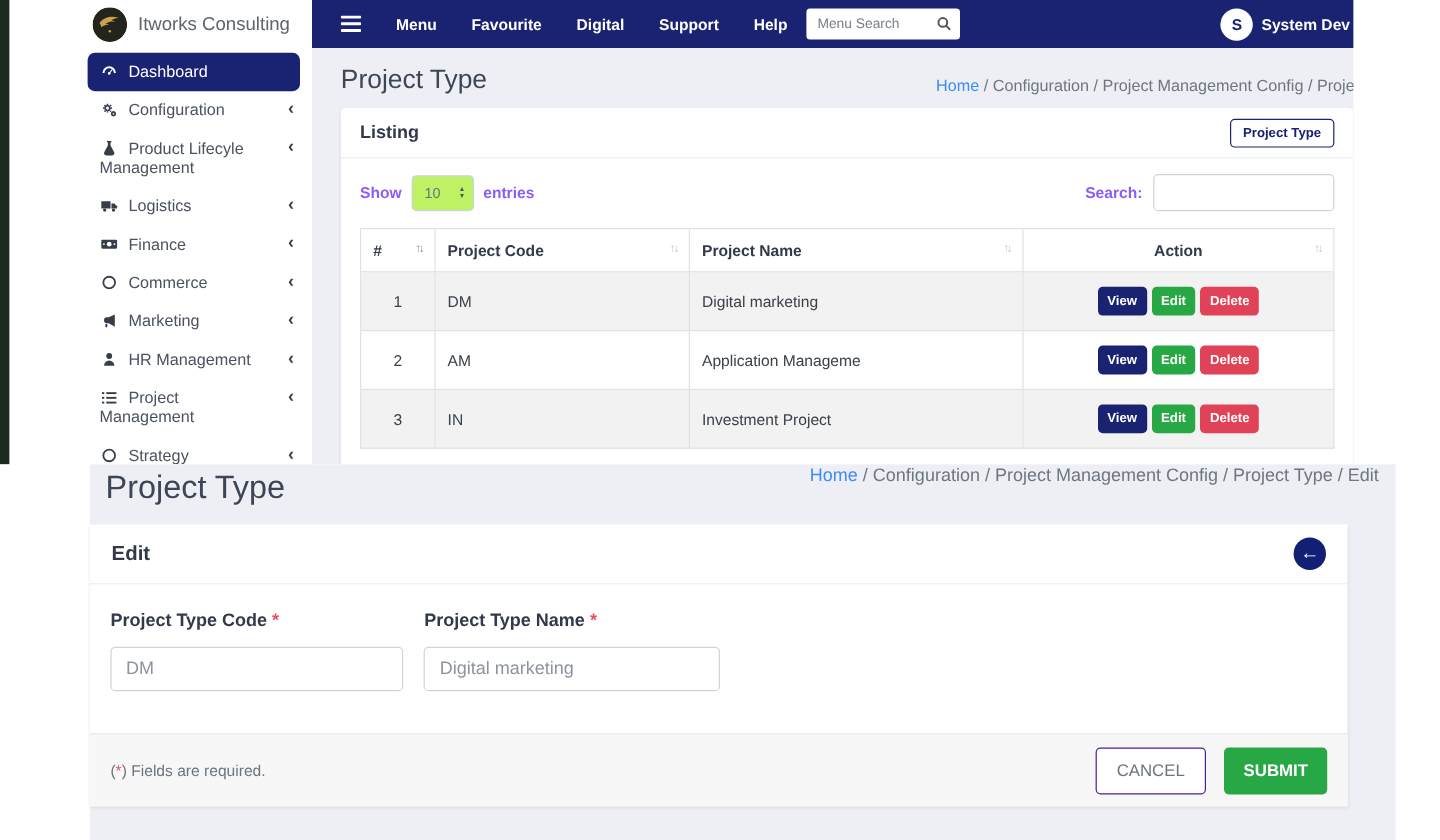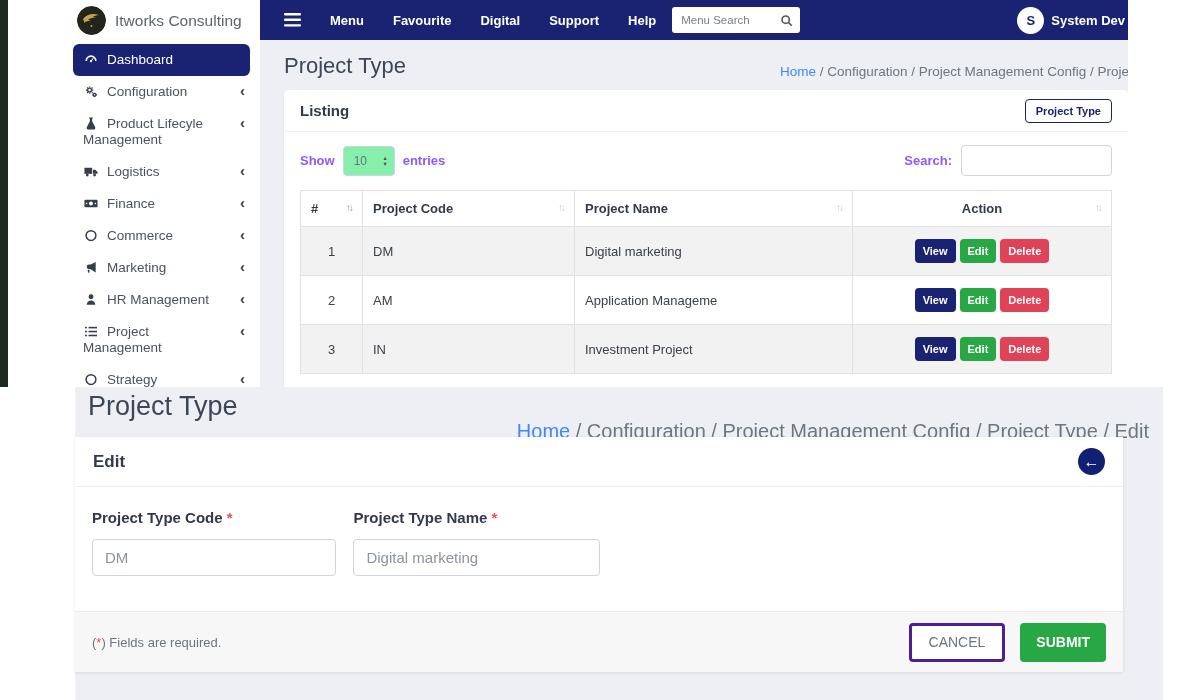--- a/index.html
+++ b/index.html
@@ -44,21 +44,21 @@
   .page-head { position:relative; padding:13px 24px 11px; }
   .page-title { font-size:22px; color:#3d4657; font-weight:400; }
   .crumb { position:absolute; left:520px; top:24px; white-space:nowrap; font-size:13.5px; color:#6e7680; }
   .crumb .home { color:#3d8bf5; cursor:pointer; }
   .card { margin-left:24px; width:844px; background:#fff; border-radius:4px 4px 0 0; box-shadow:0 1px 2px rgba(0,0,0,.08); }
   .card-head { display:flex; align-items:center; height:42px; padding:0 16px; border-bottom:1px solid #eceef1; }
   .card-title { font-size:15px; font-weight:700; color:#32394a; }
   .btn-outline-navy { margin-left:auto; font-size:11px; font-weight:700; color:#1a2272; border:1px solid #1a2272; border-radius:4px; background:#fff; padding:5px 10px; cursor:pointer; font-family:inherit; }
   .controls { display:flex; align-items:center; padding:13px 16px 11px; }
   .lbl-b { font-size:13px; font-weight:700; color:#8b5cf6; }
-  .pseudo-select { display:inline-flex; align-items:center; justify-content:space-between; width:52px; height:30px; border:1px solid #ced4da; border-radius:4px; margin:0 8px; padding:0 7px 0 10px; font-size:12px; color:#6a7280; cursor:pointer; background:#86efac; }
+  .pseudo-select { display:inline-flex; align-items:center; justify-content:space-between; width:52px; height:30px; border:1px solid #ced4da; border-radius:4px; margin:0 8px; padding:0 7px 0 10px; font-size:12px; color:#6a7280; cursor:pointer; background:#bef264; }
   .updown { display:flex; flex-direction:column; font-size:6.5px; line-height:5.5px; color:#555; }
   .search-wrap { margin-left:auto; display:flex; align-items:center; gap:9px; }
   .search-input { width:151px; height:31px; border:1px solid #ced4da; border-radius:4px; outline:none; font-family:inherit; padding:0 8px; font-size:13px; color:#444; }
 
   table.listing-table { width:812px; margin:3px 16px 0; border-collapse:collapse; }
   .listing-table th, .listing-table td { border:1px solid #dee2e6; font-size:13px; }
   .listing-table th { font-weight:700; color:#32394a; padding:10px 10px; text-align:left; }
   .listing-table td { padding:12px 10px; color:#3a4149; }
   .sort { float:right; font-size:10px; color:#c3c8cf; letter-spacing:-2px; margin-top:1px; }
   .sort.dark { color:#8a919c; }
@@ -71,36 +71,36 @@
   .abtn.view { background:#1a2272; }
   .abtn.edit { background:#28a745; }
   .abtn.delete { background:#e04358; }
 
   .tfoot { display:flex; align-items:center; padding:13px 16px 12px; }
 
   
   .bottom-shot { position:absolute; left:0; top:387px; width:1200px; height:313px; background:#fff; }
   .bs-area { position:absolute; left:75px; top:0; width:1088px; height:313px; background:#edeff5; }
   .bs-title { position:absolute; left:13px; top:4px; font-size:27px; color:#3d4657; font-weight:400; }
-  .bs-crumb { position:absolute; right:14px; top:33px; font-size:20px; color:#6e7680; white-space:nowrap;margin-left:32px; }
+  .bs-crumb { position:absolute; right:14px; top:1px; font-size:15px; color:#6e7680; white-space:nowrap;margin-left:32px; }
   .bs-crumb .home { color:#3d8bf5; cursor:pointer; }
 
   .edit-card { position:absolute; left:0; top:50px; width:1048px; height:235px; background:#fff; box-shadow:0 1px 3px rgba(0,0,0,.1); }
   .ec-head { display:flex; align-items:center; height:50px; padding:0 18px; border-bottom:1px solid #eceef1; }
   .ec-title { font-size:17px; font-weight:700; color:#32394a; }
   .back-circle { margin-left:auto; width:27px; height:27px; border-radius:50%; background:#111f74; color:#fff; display:flex; align-items:center; justify-content:center; font-size:16px; font-weight:700; cursor:pointer; }
   .ec-form { padding:20px 17px 0; }
   .field { display:inline-block; vertical-align:top; margin-right:13px; }
   .f-label { font-size:15px; font-weight:700; color:#32394a; margin:2px 0 13px; }
   .req { color:#e8505b; }
   .f-input { width:244px; height:37px; border:1px solid #ced4da; border-radius:4px; padding:0 12px; font-size:15px; color:#8d939e; background:#fff; font-family:inherit; outline:none; }
   .f-input.w2 { width:247px; }
   .ec-foot { position:absolute; left:0; bottom:0; width:100%; height:61px; background:#f7f7f8; border-top:1px solid #e9e9ea; display:flex; align-items:center; padding:0 17px; }
   .note { font-size:13px; color:#6c757d; white-space:pre-wrap; }
-  .btn-cancel { margin-left:auto; height:39px; padding:0 17px; border:3px solid #4c1d95; border-radius:4px; background:#fff; color:#6c757d; font-size:14px; cursor:pointer; font-family:inherit; }
+  .btn-cancel { margin-left:auto; height:39px; padding:0 17px; border:1px solid #4c1d95; border-radius:4px; background:#fff; color:#6c757d; font-size:14px; cursor:pointer; font-family:inherit; }
   .btn-submit { margin-left:15px; height:39px; padding:0 16px; border:none; border-radius:4px; background:#28a745; color:#fff; font-size:14px; font-weight:700; cursor:pointer; font-family:Liberation Sans, sans-serif; }
 </style>
 </head>
 <body>
 
 <div class="top-shot">
   <div class="left-strip"></div>
 
   <div class="sidebar">
     <div class="brand">

